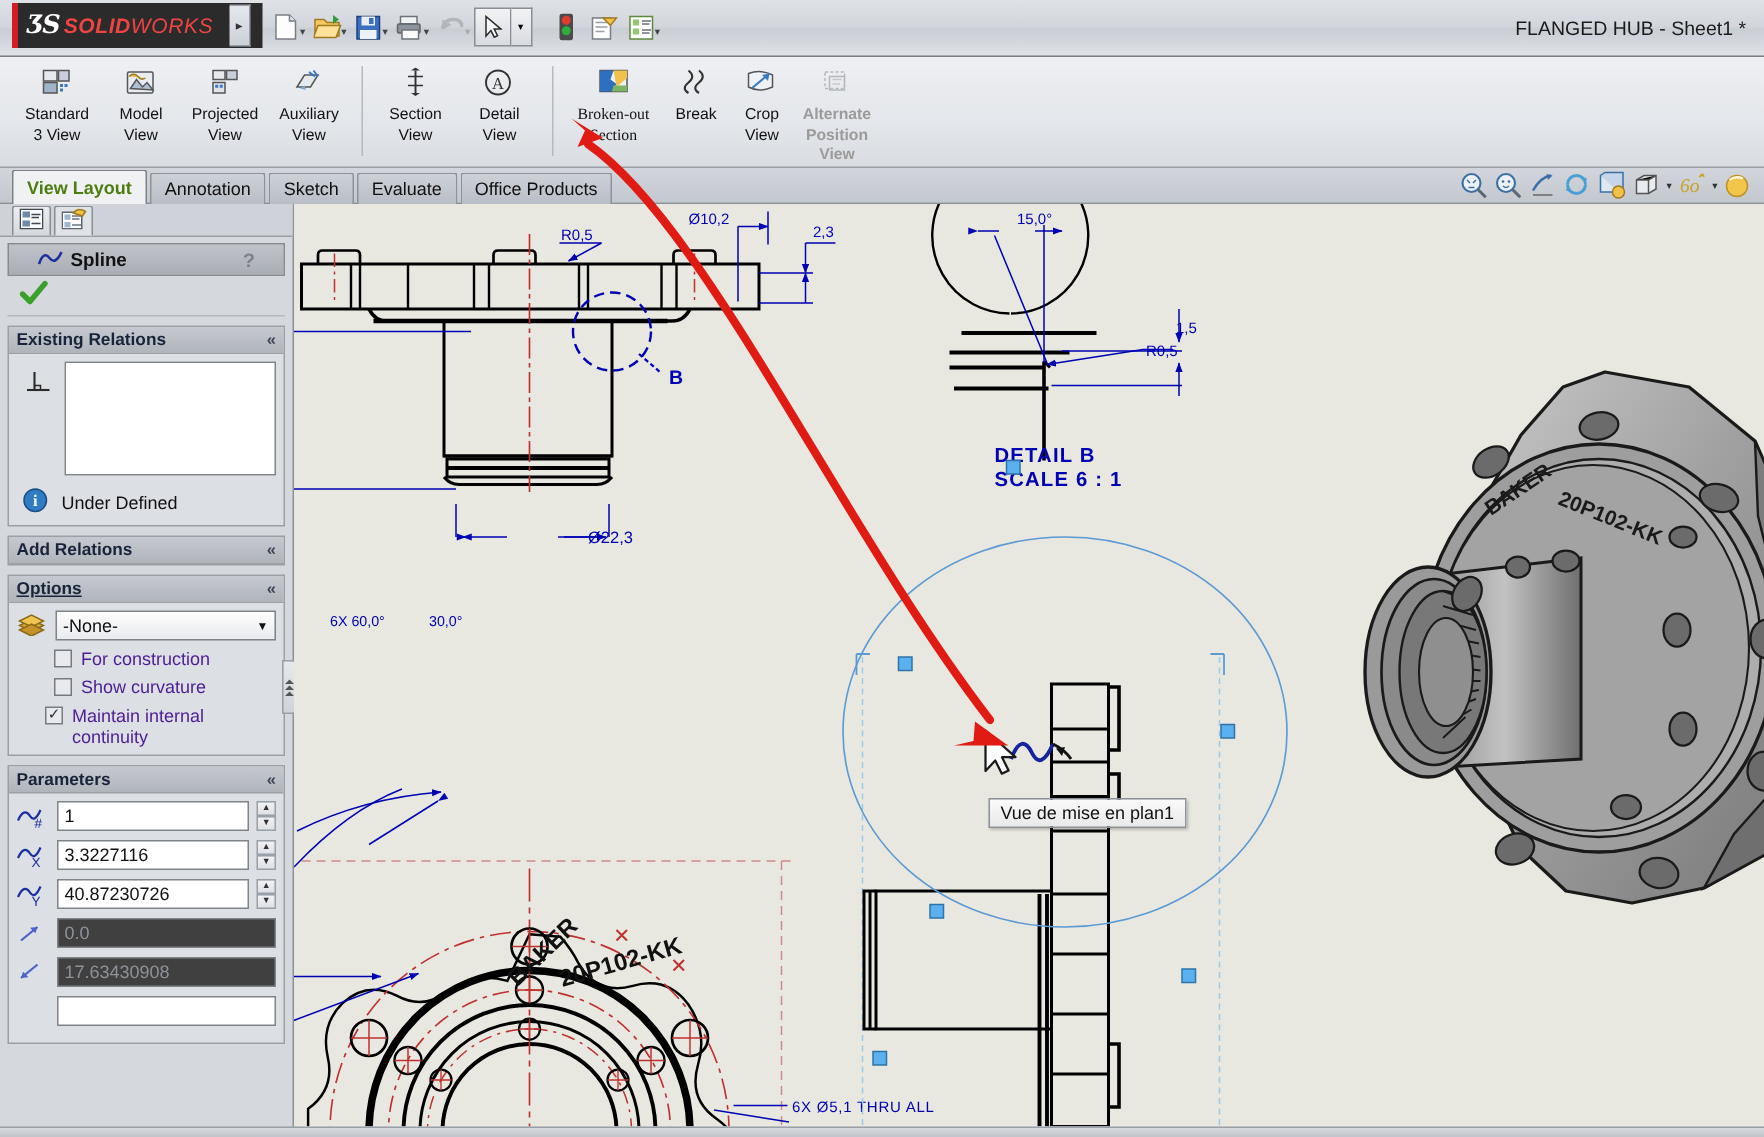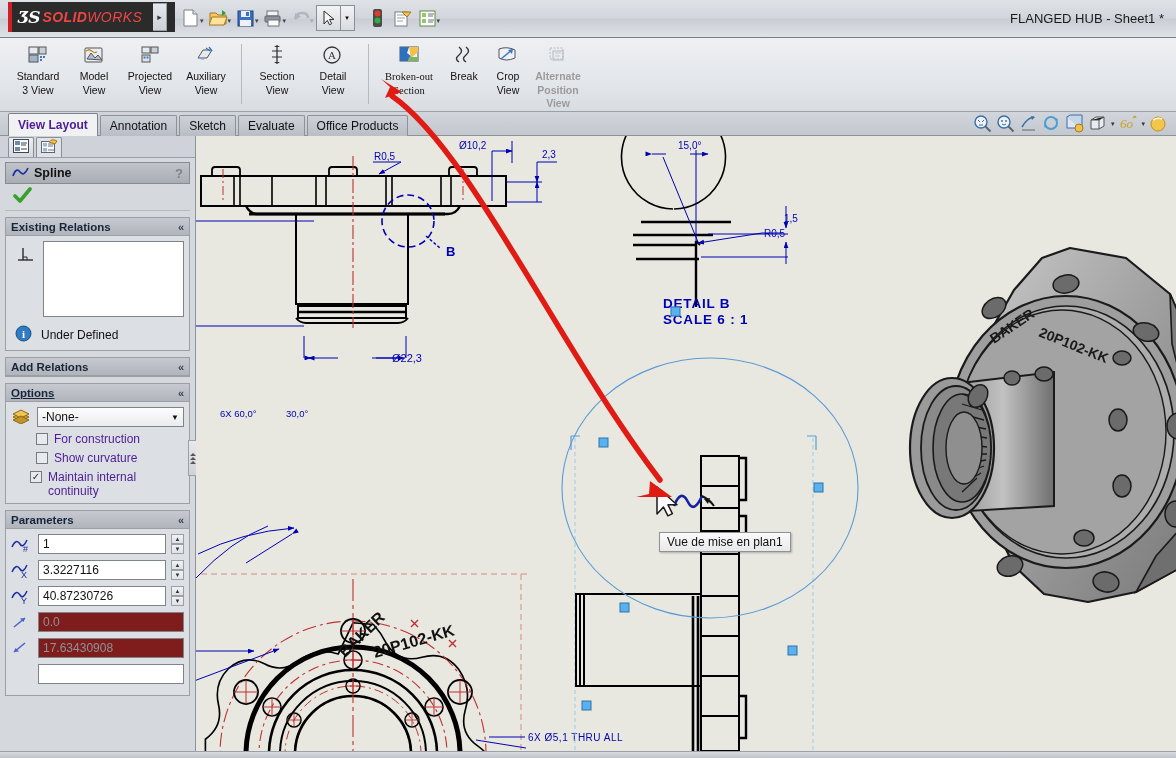--- a/index.html
+++ b/index.html
@@ -82,21 +82,21 @@
   .tabs { display: flex; align-items: flex-end; height: 24px; padding-left: 8px; }
   .tab {
     height: 21px; padding: 0 9px; display: flex; align-items: center;
     font-size: 12px; color: #111;
     background: linear-gradient(to bottom,#cdd1d8,#b9bec6);
     border: 1px solid #8d9299; border-bottom: none; margin-right: 2px;
     border-radius: 2px 2px 0 0;
   }
   .tab.active {
     background: #f0f1f3; font-weight: bold; height: 23px;
-    border-color: #7d8288; color: #4c1d95;
+    border-color: #7d8288; color: #4d7c0f;
   }
   .tab-icons {
     position: absolute; right: 8px; top: 2px; display: flex; align-items: center; gap: 4px;
   }
   .tab-icons .ti { width: 19px; height: 19px; position: relative; }
   .tab-icons .tcaret { font-size: 7px; color: #333; }
 
   
   .leftpanel {
     position: absolute; left: 0; top: 136px; width: 196px; height: 622px;
@@ -108,21 +108,21 @@
     width: 26px; height: 20px; border: 1px solid #8a8f96;
     background: linear-gradient(to bottom,#eceef1,#d5d8dd);
     display: flex; align-items: center; justify-content: center;
     border-bottom: none; border-radius: 2px 2px 0 0;
   }
   .pm-tab.active { background: #dfe2e6; }
   .pm-body { padding: 4px 5px; }
   .pm-header {
     height: 22px; background: linear-gradient(to bottom,#c0c4ca,#a9adb4);
     border: 1px solid #878c93; display: flex; align-items: center;
-    padding: 0 6px; color: #111; font-size: 12.5px; font-weight: bold;
+    padding: 0 19px; color: #111; font-size: 12.5px; font-weight: bold;
     margin-bottom: 1px;
   }
   .pm-header .sp-ic { margin-right: 5px; display:flex; }
   .pm-header .qmark { margin-left: auto; color: #7d8289; font-weight: bold; font-size: 13px; }
   .pm-ok {
     height: 26px; background: #d5d8dd; display: flex; align-items: center;
     padding-left: 8px; border-bottom: 1px solid #b6bac0;
   }
   .grp {
     margin-top: 6px; border: 1px solid #9ba0a7; background: #dcdfe3;
@@ -161,21 +161,21 @@
     flex-shrink: 0; margin-top: 1px; display:flex; align-items:center; justify-content:center;
     font-size: 10px; color: #2b2b2b; line-height: 1;
   }
   .chkrow .cl { font-size: 12px; color: #4c1d95; line-height: 14px; }
   .prow { display: flex; align-items: center; gap: 5px; margin-bottom: 6px; }
   .picon { width: 22px; height: 20px; display:flex; align-items:center; justify-content:center; }
   .pfield {
     flex: 1; height: 20px; background: #fff; border: 1px solid #7f8489;
     display: flex; align-items: center; padding: 0 4px; font-size: 12px; color: #111;
   }
-  .pfield.dim { background: #7f1d1d; color: #8d9298; }
+  .pfield.dim { background: #404040; color: #8d9298; }
   .spin { width: 13px; height: 20px; display: flex; flex-direction: column; }
   .spin div {
     flex: 1; border: 1px solid #9aa0a7;
     background: linear-gradient(to bottom,#f1f2f4,#dfe1e5);
     display:flex; align-items:center; justify-content:center; font-size:6px; color:#333;
   }
 
   
   .canvas {
     position: absolute; left: 196px; top: 136px; width: 980px; height: 615px;

